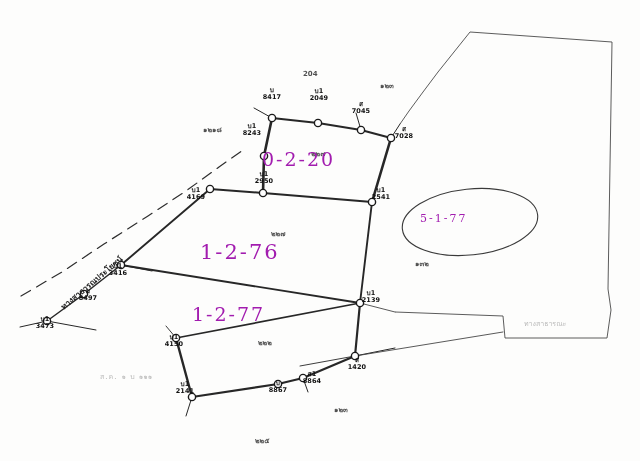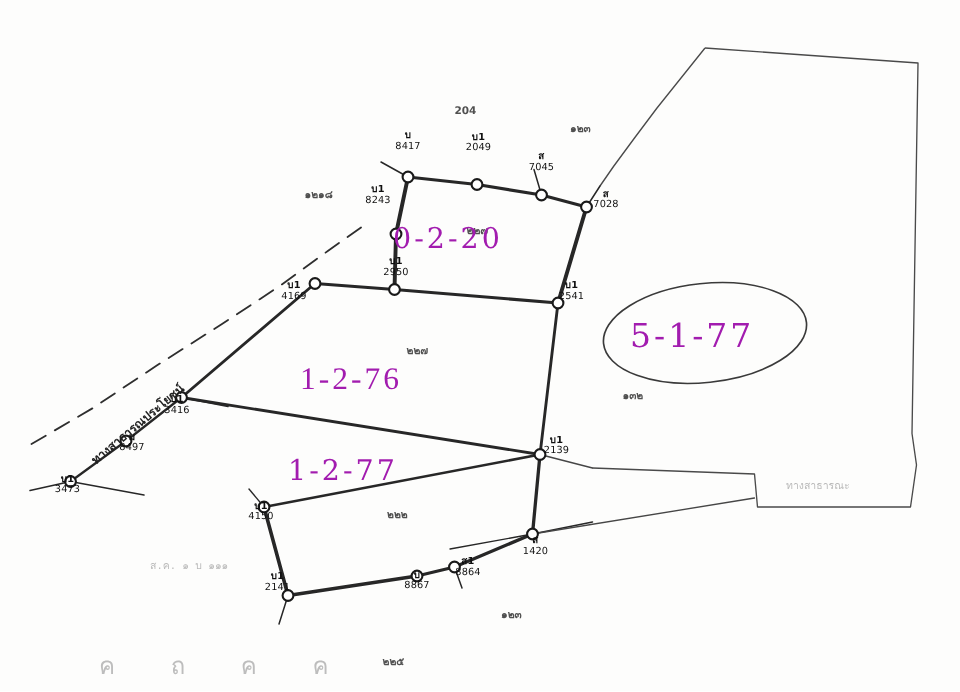--- a/index.html
+++ b/index.html
@@ -35,21 +35,21 @@
   }
   .node-tag .mark {
     display: block;
     font-size: 6.5px;
     font-weight: 700;
     letter-spacing: .2px;
   }
   .node-tag .num {
     display: block;
     font-size: 6.5px;
-    font-weight: 400;
+    font-weight: 700;
     letter-spacing: .1px;
     text-align: center;
   }
   
   .thai-sm {
     position: absolute;
     font-family: "DejaVu Sans", sans-serif;
     font-size: 7px;
     font-weight: 700;
     color: #2b2b2b;
@@ -57,23 +57,23 @@
     white-space: pre;
   }
   
   .hand {
     position: absolute;
     font-family: "DejaVu Serif", serif;
     color: #a21caf;
     white-space: pre;
     letter-spacing: 2px;
   }
-  .hand-1 { font-size: 21px; font-family: Liberation Serif, serif; }
+  .hand-1 { font-size: 21px; }
   .hand-2 { font-size: 19px; }
-  .hand-3 { font-size: 22px; }
+  .hand-3 { font-size: 11px; }
   
   .road-caption {
     position: absolute;
     font-family: "DejaVu Sans", sans-serif;
     font-size: 8px;
     font-weight: 700;
     color: #1f1f1f;
     transform-origin: 0 0;
     white-space: pre;
   }
@@ -262,15 +262,14 @@
     </div>
   <div id="parcel-areas">
       <div class="hand hand-2" style="left: 262px; top: 148px;">0-2-20</div>
       <div class="hand hand-1" style="left: 200px; top: 240px;">1-2-76</div>
       <div class="hand hand-2" style="left: 192px; top: 303px; text-align: center;">1-2-77</div>
       <div class="hand hand-3" style="left: 420px; top: 212px;">5-1-77</div>
     </div>
 
   <div class="road-caption" style="left: 58px; top: 303px; transform: rotate(-40deg);">ทางสาธารณประโยชน์</div>
 
-  <div class="bottom-scrawl" style="left: 66px; top: 431px;">ค ถ ค ค</div>
 
 </div>
 
 </body></html>

